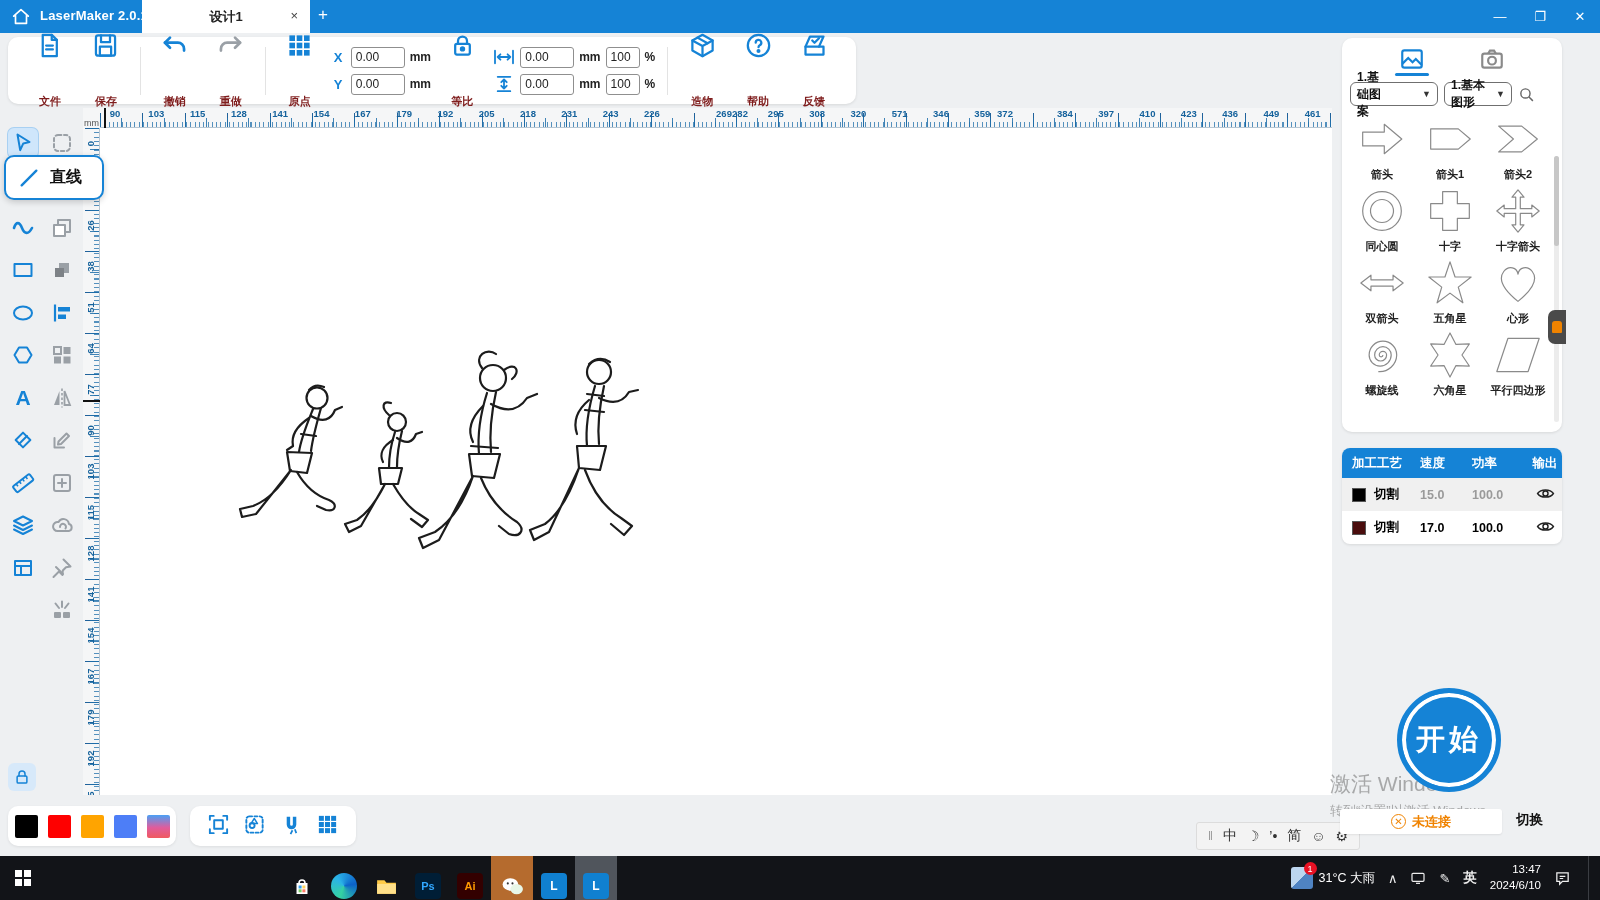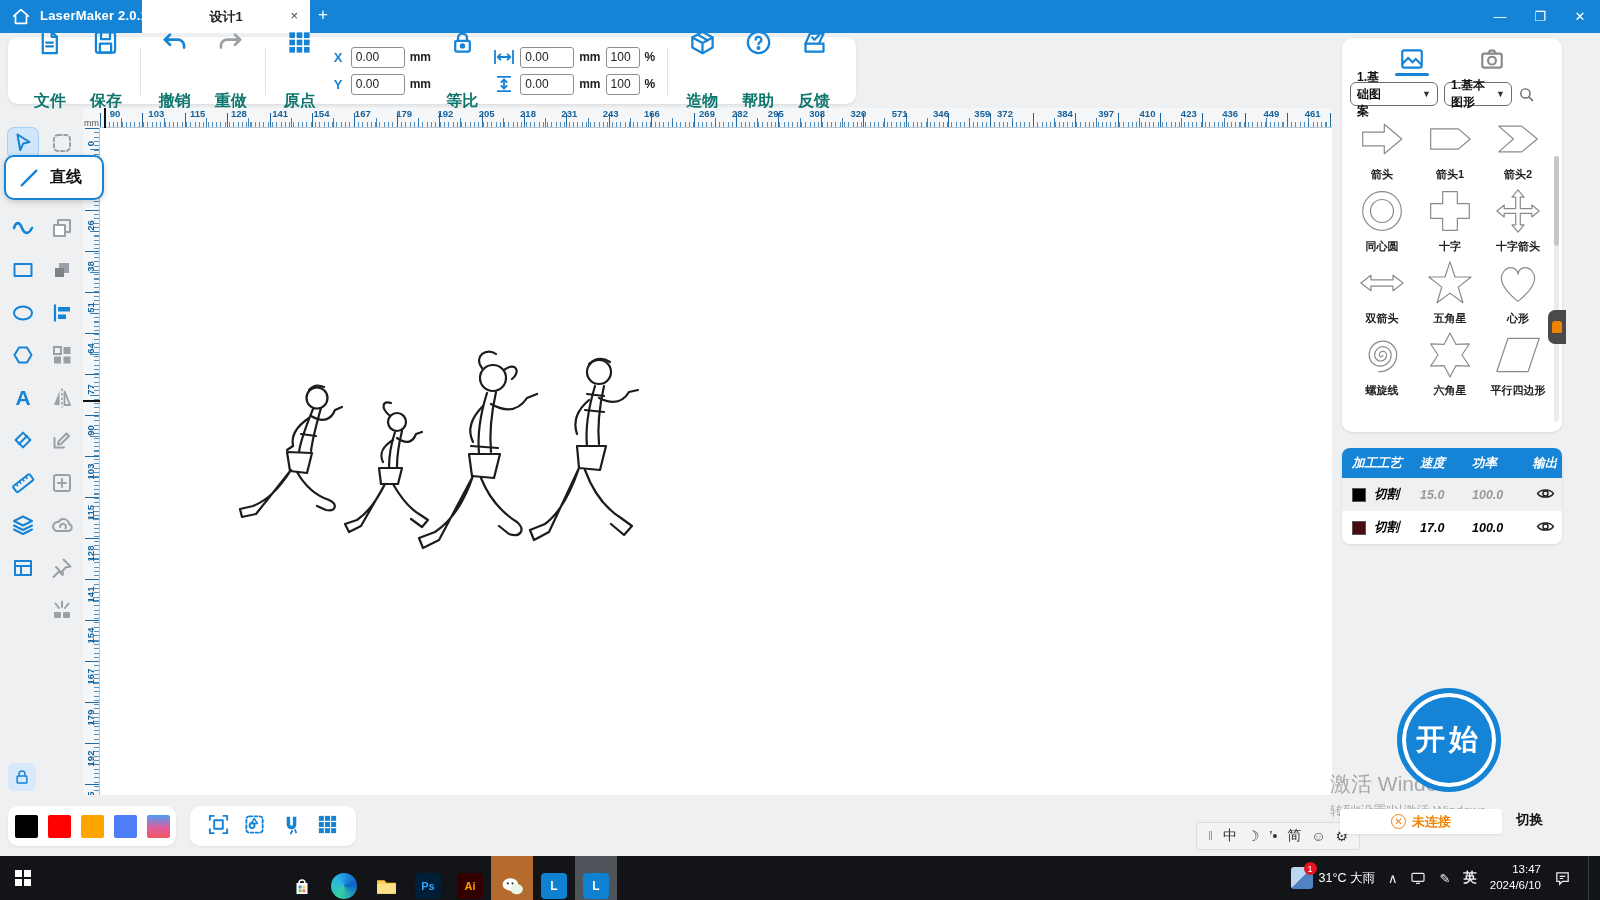--- a/index.html
+++ b/index.html
@@ -15,21 +15,21 @@
   #tab-close { position:absolute; right:12px; top:8px; color:#444; font-size:13px; font-weight:normal; cursor:pointer; }
   #tab-new { position:absolute; left:318px; top:5px; font-size:17px; color:#fff; }
   .wctl { position:absolute; top:0; width:40px; height:33px; display:flex; align-items:center; justify-content:center; font-size:13px; color:#fff; }
 
   
   #toolbar { position:absolute; left:0; top:33px; width:1600px; height:75px; background:#eef0f2; }
   #toolbar-card { position:absolute; left:8px; top:4px; width:848px; height:67px; background:#fff; border-radius:10px;
                   box-shadow:0 1px 3px rgba(0,0,0,.10); display:flex; align-items:center; padding:0 14px; }
   .tbtn { display:flex; flex-direction:column; align-items:center; justify-content:center; width:58px; gap:3px; cursor:pointer; }
   .tbtn svg { width:27px; height:27px; }
-  .tbtn .lab { font-size:16px; color:#0f766e; font-weight:bold;margin-top:32px; }
+  .tbtn .lab { font-size:11px; color:#7f1d1d; font-weight:bold;margin-top:32px; }
   .tsep { width:1px; height:48px; background:#e3e3e3; margin:0 6px; }
   .xy-grid { display:flex; flex-direction:column; gap:6px; margin:0 6px; }
   .xy-row { display:flex; align-items:center; gap:5px; font-size:13px; }
   .xy-row .axis { color:#1583d6; font-weight:bold; width:12px; }
   .num-input { width:54px; height:21px; border:1.5px solid #8f8f8f; border-radius:3px; font-size:12px; padding:0 4px;
                font-family:"Liberation Sans",sans-serif; color:#222; background:#fff; }
   .pct-input { width:34px; height:21px; border:1.5px solid #8f8f8f; border-radius:3px; font-size:12px; padding:0 4px; color:#222; }
   .unit { font-size:12px; color:#222; font-weight:bold; }
   .dim-ic { width:22px; height:18px; }
   .stroke-b { stroke:#1583d6; fill:none; stroke-width:2; stroke-linecap:round; stroke-linejoin:round; }
@@ -84,21 +84,21 @@
   .shape-ic svg { width:50px; height:46px; fill:none; stroke:#8a8a8a; stroke-width:2.6; stroke-linejoin:round; }
   .shape-lab { font-size:11px; color:#222; font-weight:bold; }
   #shape-scroll { position:absolute; right:3px; top:118px; width:5px; height:266px; background:#ececec; border-radius:3px; }
   #shape-thumb { position:absolute; right:3px; top:118px; width:5px; height:90px; background:#c7c7c7; border-radius:3px; }
   #side-handle { position:absolute; left:1548px; top:310px; width:18px; height:34px; background:#4a4a4a; border-radius:7px 0 0 7px;
                  display:flex; align-items:center; justify-content:center; }
   #side-handle .blob { width:10px; height:12px; background:#f08300; border-radius:3px 3px 1px 1px; }
 
   
   #process-card { position:absolute; left:1342px; top:448px; width:220px; background:#fff; border-radius:8px; overflow:hidden;
-                  box-shadow:0 1px 3px rgba(0,0,0,.10);font-style:italic; }
+                  box-shadow:0 1px 3px rgba(0,0,0,.10); }
   #process-head { display:flex; background:#1583d6; color:#fff; font-size:12.5px; font-weight:bold; height:30px; align-items:center; }
   .pc0{width:78px; padding-left:10px;} .pc1{width:52px;} .pc2{width:56px;} .pc3{width:34px; text-align:center;}
   .prow { display:flex; align-items:center; height:33px; font-size:12.5px; font-weight:bold; }
   .prow.alt { background:#f0f0f0; }
   .prow .sw { width:14px; height:14px; margin-right:8px; border:1px solid #555; display:inline-block; vertical-align:middle; }
   .prow .muted { color:#9a9a9a; }
   .eye svg { width:19px; height:13px; stroke:#222; fill:none; stroke-width:1.8; }
 
   
   #start-btn { position:absolute; left:1397px; top:688px; width:104px; height:104px; border-radius:50%; background:#1583d6;
@@ -440,22 +440,22 @@
     <span class="h-num" style="left: 138.9px;">128</span>
     <span class="h-num" style="left: 180.2px;">141</span>
     <span class="h-num" style="left: 221.5px;">154</span>
     <span class="h-num" style="left: 262.8px;">167</span>
     <span class="h-num" style="left: 304.1px;">179</span>
     <span class="h-num" style="left: 345.4px;">192</span>
     <span class="h-num" style="left: 386.7px;">205</span>
     <span class="h-num" style="left: 428px;">218</span>
     <span class="h-num" style="left: 469.3px;">231</span>
     <span class="h-num" style="left: 510.6px;">243</span>
-    <span class="h-num" style="left: 551.9px;">166</span>
-    <span class="h-num" style="left: 607px;">269</span>
+    <span class="h-num" style="left: 551.9px;">226</span>
+    <span class="h-num" style="left: 624px;">269</span>
     <span class="h-num" style="left: 640px;">282</span>
     <span class="h-num" style="left: 675.8px;">295</span>
     <span class="h-num" style="left: 717.1px;">308</span>
     <span class="h-num" style="left: 758.4px;">320</span>
     <span class="h-num" style="left: 799.7px;">571</span>
     <span class="h-num" style="left: 841px;">346</span>
     <span class="h-num" style="left: 882.3px;">359</span>
     <span class="h-num" style="left: 905px;">372</span>
     <span class="h-num" style="left: 964.9px;">384</span>
     <span class="h-num" style="left: 1006.2px;">397</span>

